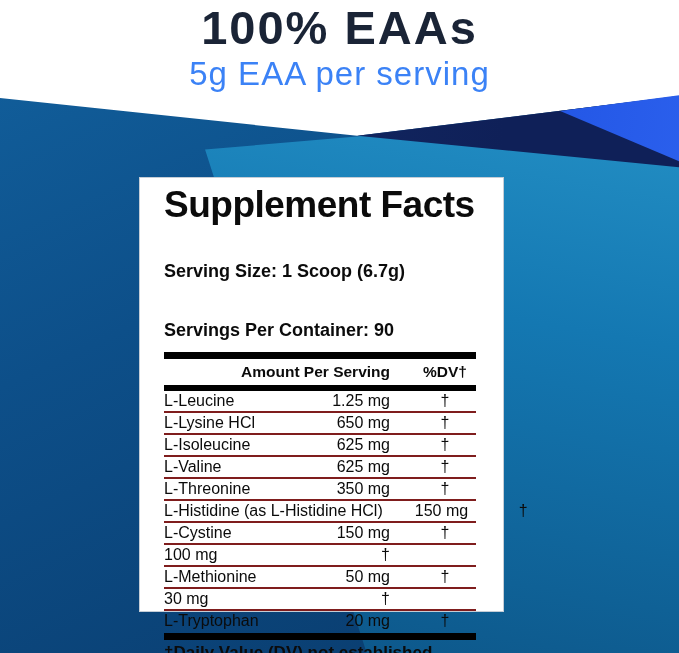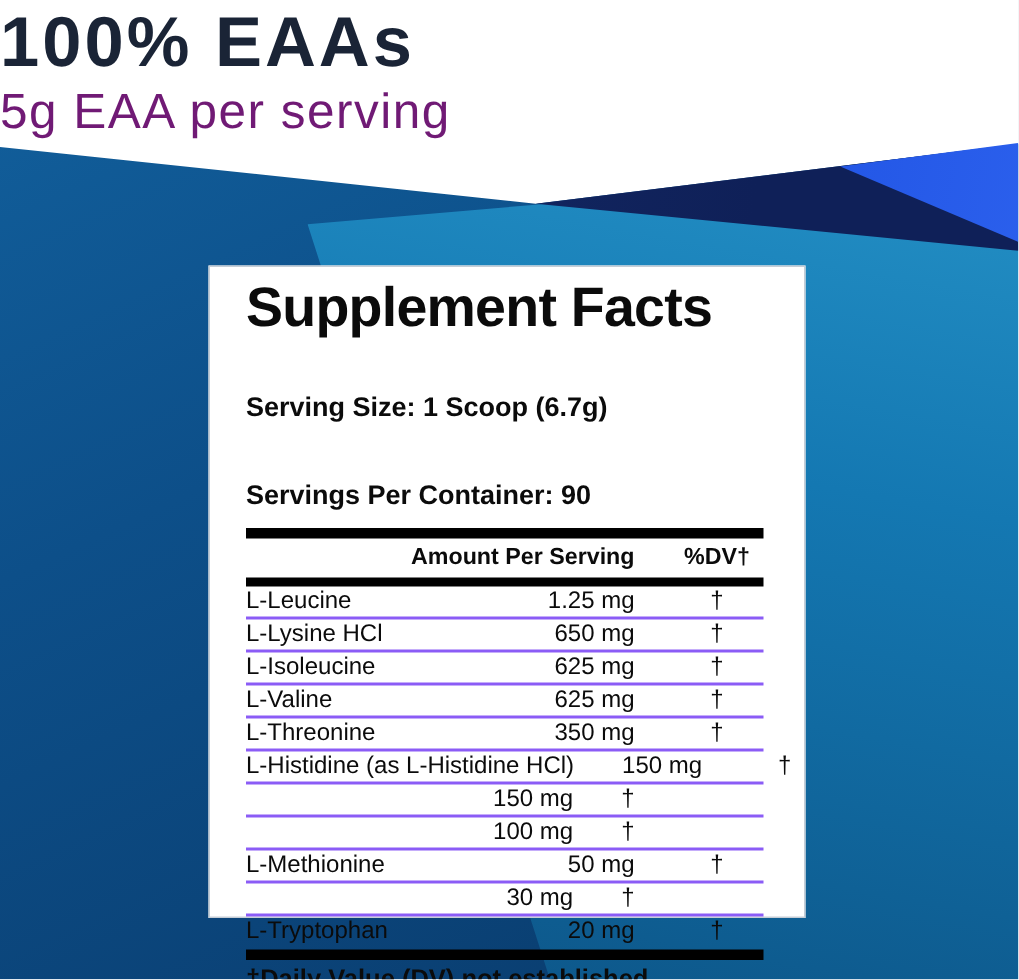--- a/index.html
+++ b/index.html
@@ -32,45 +32,46 @@
   }
   .bg-royal {
     background: linear-gradient(100deg, #0a39b2 0%, #1c4fe0 55%, #2f64f0 100%);
     clip-path: polygon(82.5% 17%, 100% 14.6%, 100% 24.7%);
   }
 
   
   .hero {
     position: absolute;
     top: 0; left: 0; right: 0;
+    text-align: center;
     z-index: 3;
   }
   .hero-title {
     margin-top: 4px;
     font-size: 47px;
     font-weight: bold;
     letter-spacing: 2px;
     color: #1a2436;
     line-height: 1.0;
   }
   .hero-subtitle {
     margin-top: 6px;
     font-size: 33px;
     font-weight: 300;
     letter-spacing: 1px;
-    color: #701a75;
+    color: #3b82f6;
     line-height: 1.0;
   }
 
   
   .panel {
     position: absolute;
     left: 139px;
     top: 177px;
-    width: 398px;
+    width: 365px;
     height: 435px;
     background: #ffffff;
     border: 1px solid #c5cdd6;
     padding: 7px 27px 0 24px;
     z-index: 4;
     color: #0b0b0b;
   }
   .facts-title {
     font-size: 37px;
     font-weight: bold;
@@ -108,23 +109,23 @@
   .frow {
     display: grid;
     grid-template-columns: 1fr auto 46px;
     align-items: center;
     font-size: 16px;
     line-height: 20px;
     padding: 0 8px 0 0;
     white-space: nowrap;
     gap: 32px;
   }
-  .frow + .frow { border-top: 2px solid #8b5cf6; }
+  .frow + .frow { border-top: 2px solid #7f1d1d; }
   .frow .name   { text-align: left; }
-  .frow .amount { text-align: right; }
+  .frow .amount { }
   .frow .dv     { text-align: center; }
 
   .footnote {
     margin-top: 3px;
     font-size: 17px;
     font-weight: bold;
     white-space: nowrap;
   }
 </style>
 </head>
@@ -182,20 +183,21 @@
         <span class="name">L-Threonine</span>
         <span class="amount">350 mg</span>
         <span class="dv">†</span>
       </div>
       <div class="frow">
         <span class="name">L-Histidine (as L-Histidine HCl)</span>
         <span class="amount">150 mg</span>
         <span class="dv">†</span>
       </div>
       <div class="frow">
+        <span class="name">L-Cystine</span>
         <span class="amount">150 mg</span>
         <span class="dv">†</span>
       </div>
       <div class="frow">
         <span class="amount">100 mg</span>
         <span class="dv">†</span>
       </div>
       <div class="frow">
         <span class="name">L-Methionine</span>
         <span class="amount">50 mg</span>

